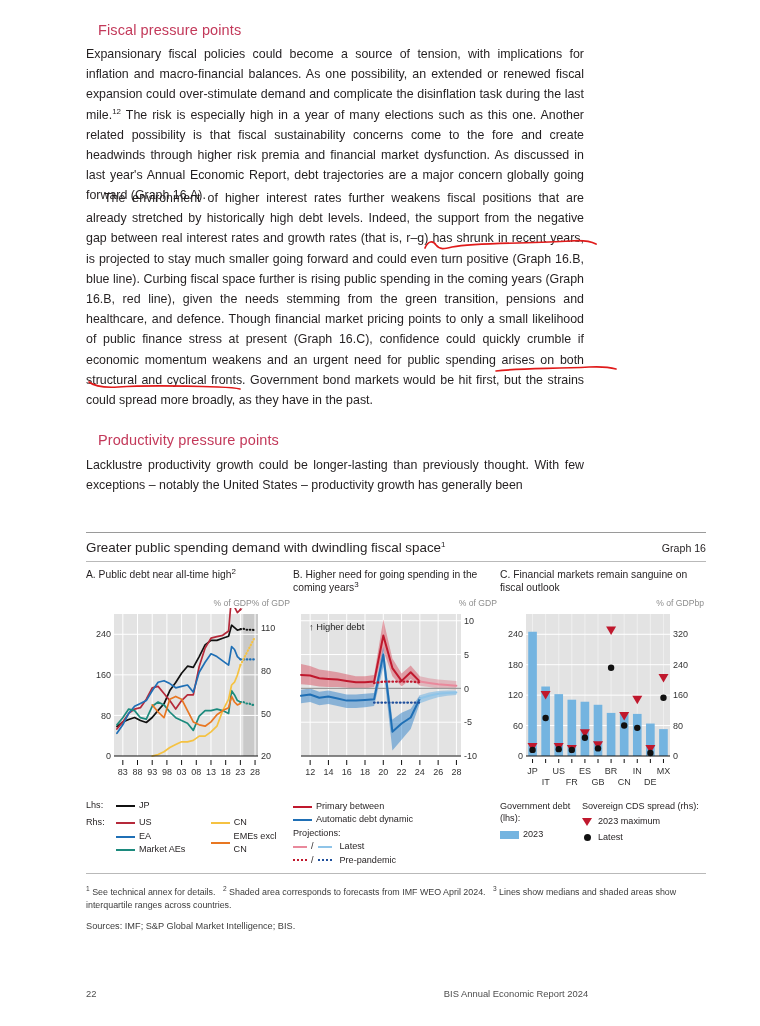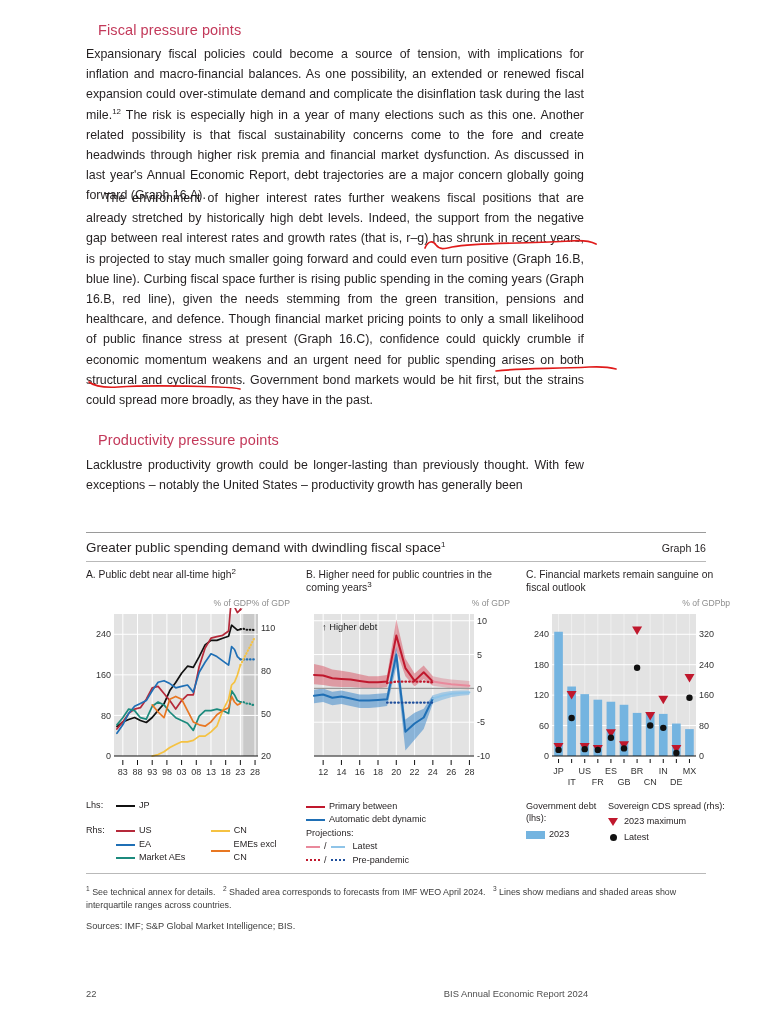--- a/index.html
+++ b/index.html
@@ -47,21 +47,21 @@
   .rule-top { border-top: 1px solid #9a9a9a; }
   .rule-thin { border-top: 1px solid #b9b9b9; }
 
   .graph-title-row {
     display: flex; align-items: baseline; justify-content: space-between;
     padding: 7px 0 6px 0;
   }
   .graph-title { font-size: 13.4px; color: #231f20; }
   .graph-num { font-size: 10.6px; color: #231f20; }
 
-  .panels { display: flex; gap: 13px; padding-top: 6px; }
+  .panels { display: flex; gap: 0px; padding-top: 6px; }
   .panel { width: 206px; position: relative; }
   .panel + .panel { margin-left: 1px; }
   .panel-title {
     font-size: 10.3px; line-height: 13px; min-height: 28px;
     color: #231f20; padding-right: 4px;
   }
   .unit-row {
     display: flex; justify-content: flex-end;
     font-size: 8.6px; color: #8d8d8d; height: 12px; padding: 2px 2px 0 2px;
   }
@@ -210,21 +210,21 @@
               <text x="154.3673469387755" y="167" text-anchor="middle" font-size="9" fill="#333" font-family="&quot;Liberation Sans&quot;, sans-serif">23</text>
               <text x="169.0612244897959" y="167" text-anchor="middle" font-size="9" fill="#333" font-family="&quot;Liberation Sans&quot;, sans-serif">28</text>
             </svg>
         </div>
         <div class="legend">
           <div class="lg-row" style="margin-top:2px;">
             <span style="width:26px;">Lhs:</span>
             <span class="lg-swatch-line" style="border-top-color:#111111;"></span>
             <span>JP</span>
           </div>
-          <div class="lg-row" style="margin-top:12px; align-items:flex-start;">
+          <div class="lg-row" style="margin-top:4px; align-items:flex-start;">
             <span style="width:26px;">Rhs:</span>
             <div class="lg-cols">
               <div>
                 <div class="lg-row">
                     <span class="lg-swatch-line" style="border-top-color:#b5293a;"></span>
                     <span>US</span>
                   </div>
                 <div class="lg-row">
                     <span class="lg-swatch-line" style="border-top-color:#1f6fb5;"></span>
                     <span>EA</span>
@@ -243,21 +243,21 @@
                     <span class="lg-swatch-line" style="border-top-color:#e87722;"></span>
                     <span>EMEs excl CN</span>
                   </div>
               </div>
             </div>
           </div>
         </div>
       </div>
 
       <div class="panel">
-        <div class="panel-title"><span>B. Higher need for public countries in the coming years</span><sup>3</sup></div>
+        <div class="panel-title"><span>B. Higher need for going spending in the coming years</span><sup>3</sup></div>
         <div class="unit-row">
           <span></span>
           <span>% of GDP</span>
         </div>
         <div class="plot-wrap">
           <svg class="plot-svg" id="svgB" width="206" height="186" viewBox="0 0 206 186">
               <rect x="8" y="6" width="160" height="142" fill="#e3e3e3"></rect>
               <line x1="8" y1="12.76190476190476" x2="168" y2="12.76190476190476" stroke="#ffffff" stroke-width="1"></line>
               <line x1="8" y1="46.57142857142857" x2="168" y2="46.57142857142857" stroke="#ffffff" stroke-width="1"></line>
               <line x1="8" y1="80.38095238095238" x2="168" y2="80.38095238095238" stroke="#ffffff" stroke-width="1"></line>

